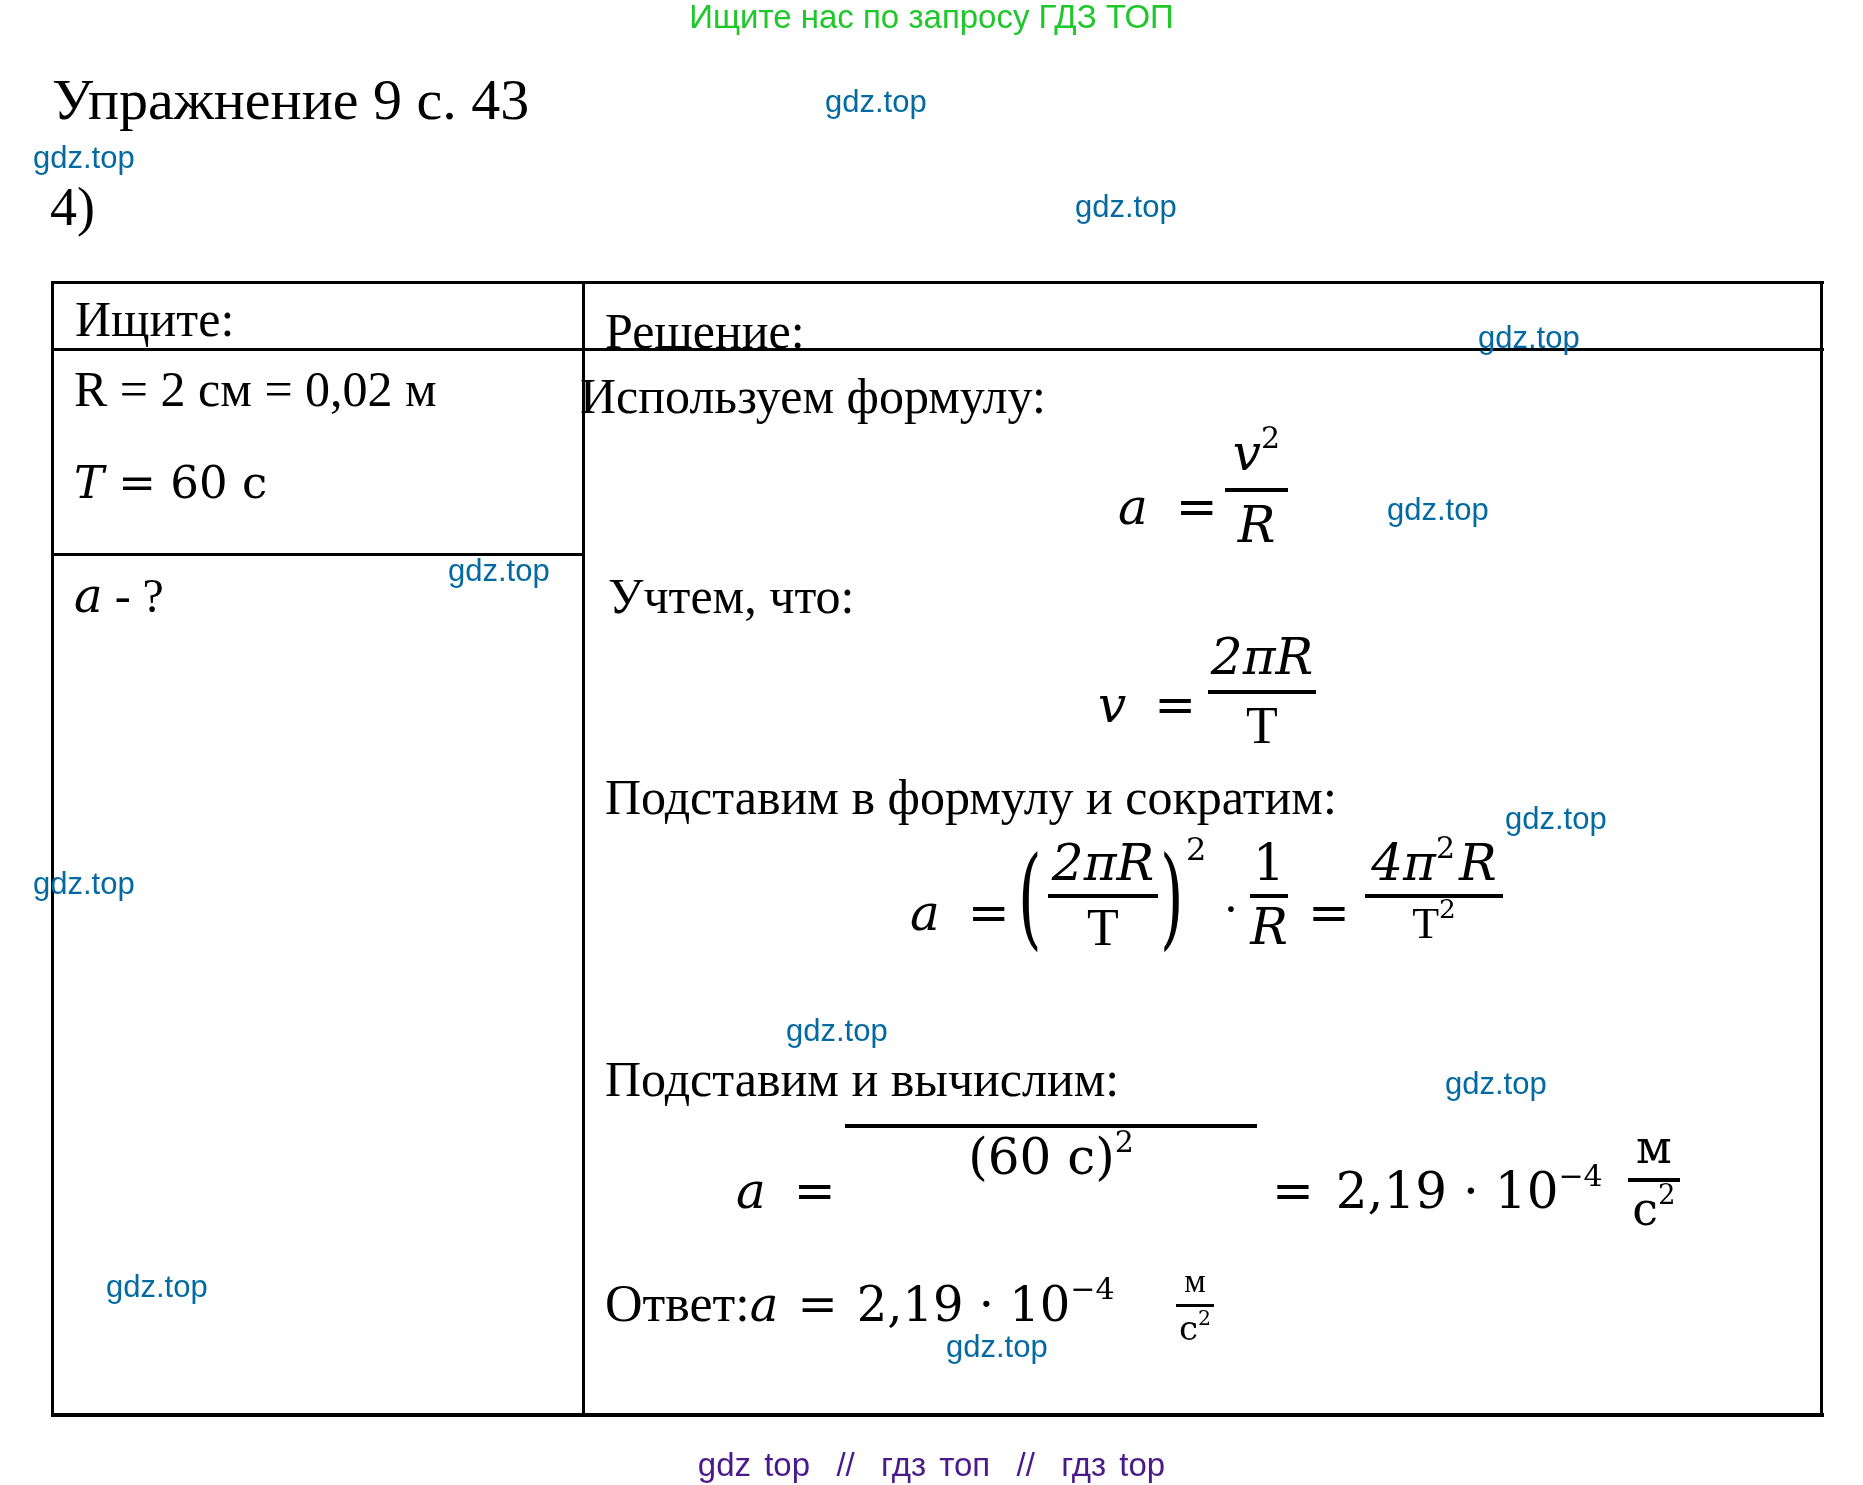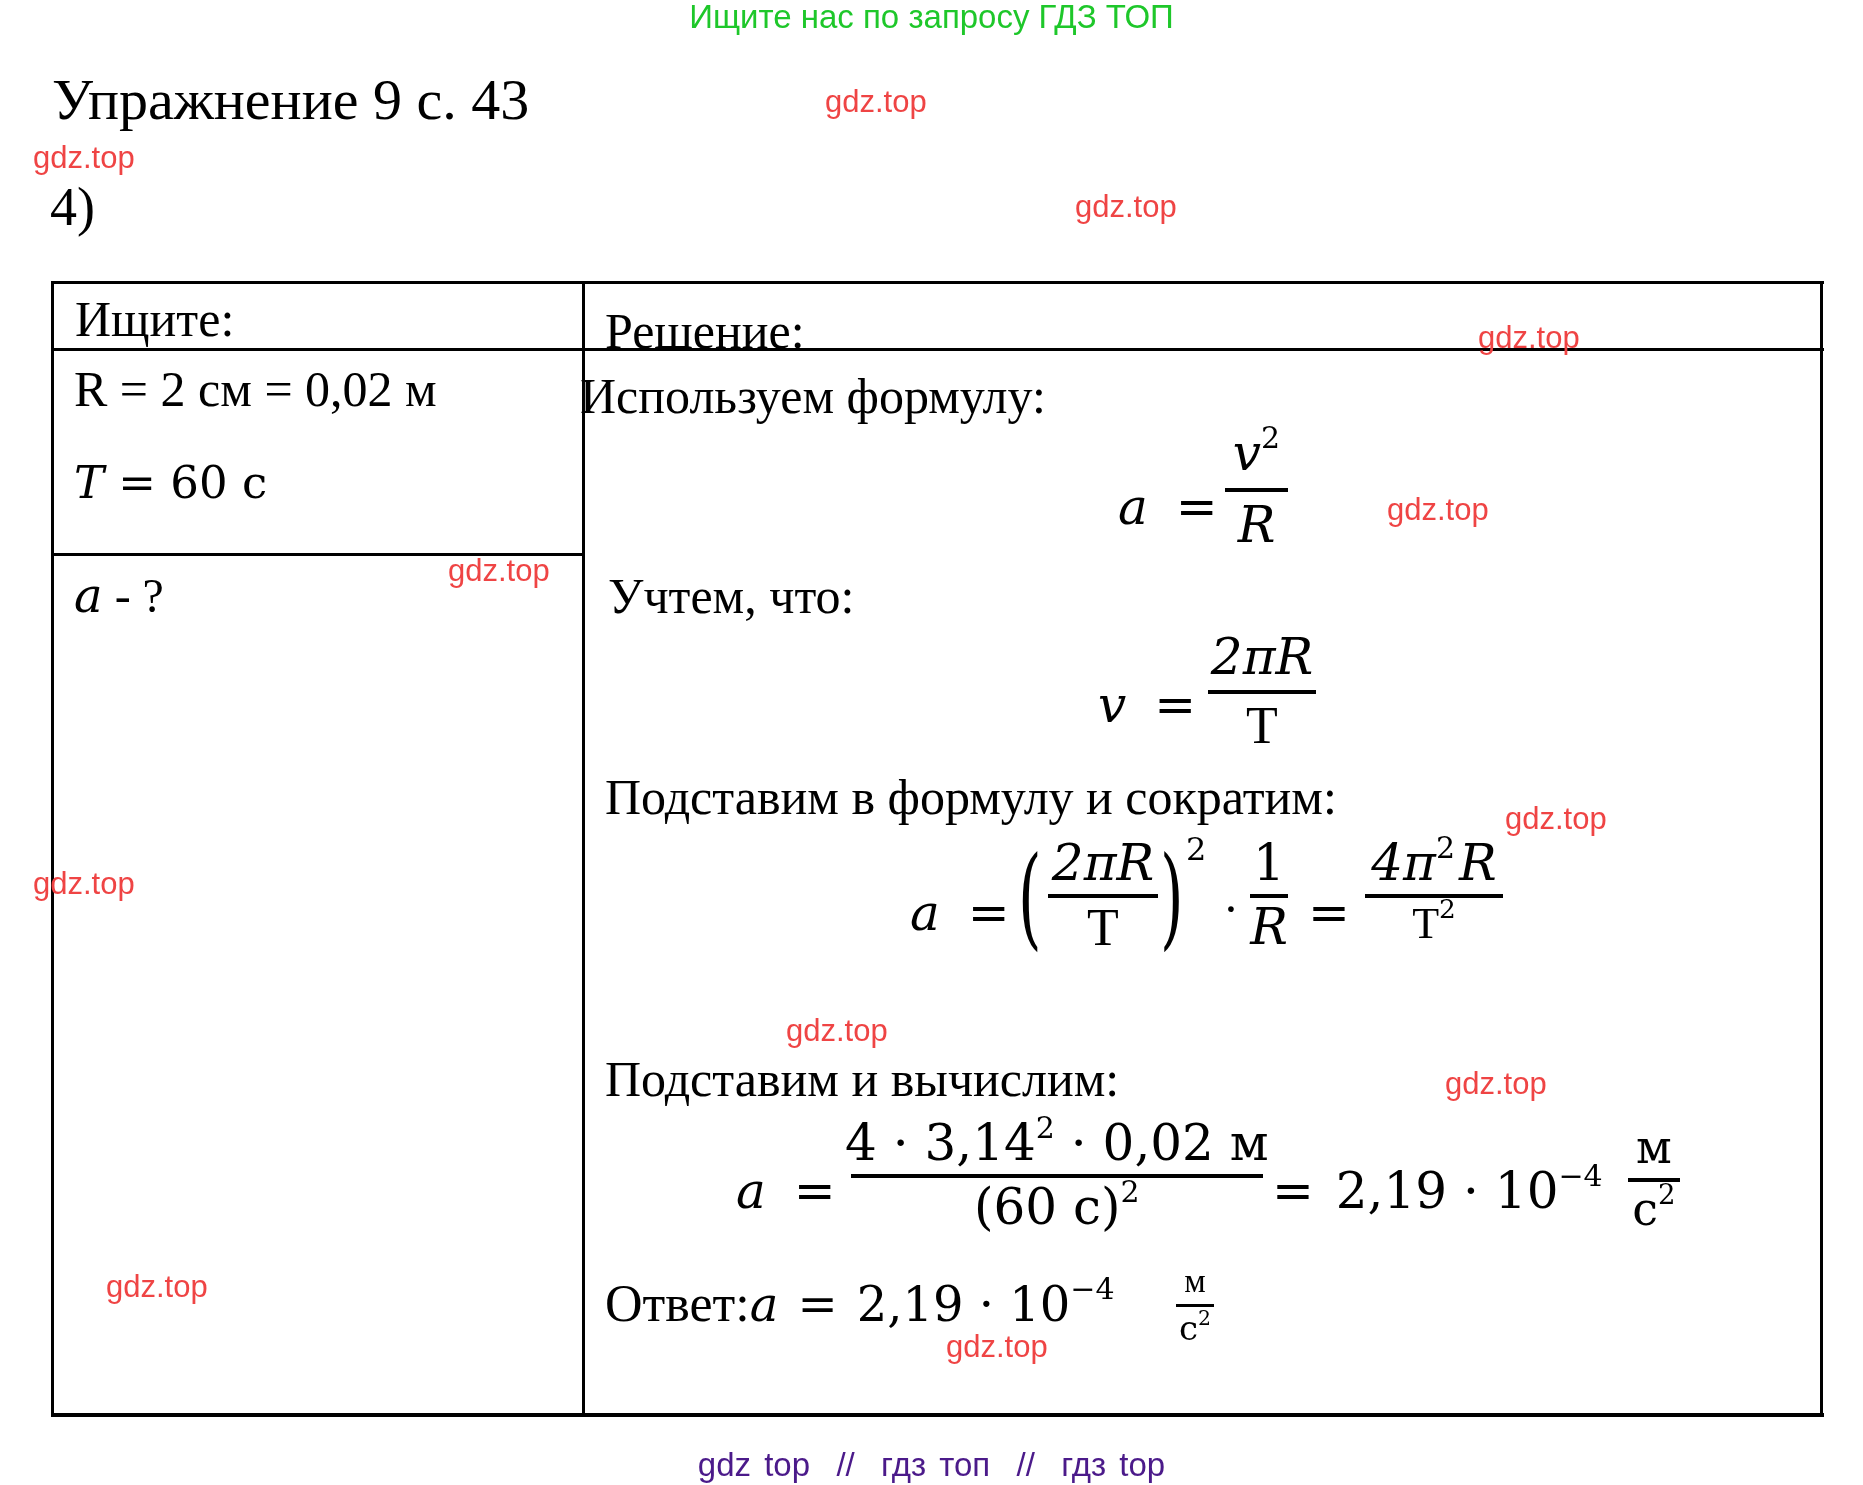--- a/index.html
+++ b/index.html
@@ -8,21 +8,21 @@
   .serif { font-family:"Liberation Serif", "DejaVu Serif", serif; }
   .sans { font-family:"Liberation Sans", "DejaVu Sans", sans-serif; }
   .math { font-family:"DejaVu Serif", "Liberation Serif", serif; }
   .it { font-style:italic; }
 
   .banner { left:0; width:1863px; top:-2px; text-align:center; font-size:33px; color:#1ec72a; }
   .footer { left:0; width:1863px; top:1446px; text-align:center; font-size:33px; color:#4b1a8a; word-spacing:4px; }
   .title { left:52px; top:66px; font-size:58px; }
   .subtitle { left:50px; top:176px; font-size:54px; }
 
-  .wm { font-size:31px; color:#ef4444; }
+  .wm { font-size:31px; color:#0369a1; }
 
   
   .tbl-line { position:absolute; background:#000; }
 
   .cell-text { font-size:50px; }
   .given { font-size:50px; }
 
   
   .frac { position:absolute; display:flex; flex-direction:column; align-items:center; }
   .frac .num, .frac .den { white-space:nowrap; line-height:1; }
@@ -112,21 +112,20 @@
   <div class="den serif" style="font-size:44px;"><span>T</span><sup class="s" style="font-family:'DejaVu Serif',serif;">2</sup></div>
 </div>
 
 <div class="abs serif cell-text" style="left:605px; top:1050px;">Подставим и вычислим:</div>
 
 <div class="eq math" style="left:736px; top:1166px; font-size:50px;">
   <span class="it">a</span>
   <span style="margin-left:12px;">=</span>
 </div>
 <div class="frac math" style="left:845px; top:1118px; font-size:50px;">
-  <div class="num"><span>4 · 3,14</span><sup class="s">2</sup><span> · 0,02 м</span></div>
   <div class="bar" style="width:412px; margin:6px 0 4px 0;"></div>
   <div class="den"><span>(60 с)</span><sup class="s">2</sup></div>
 </div>
 <div class="eq math" style="left:1272px; top:1166px; font-size:50px;">
   <span>=</span>
   <span style="margin-left:6px;">2,19 · 10</span><sup class="s">−4</sup>
 </div>
 <div class="frac math" style="left:1628px; top:1124px; font-size:46px;">
   <div class="num">м</div>
   <div class="bar" style="width:52px; margin:8px 0 4px 0;"></div>

